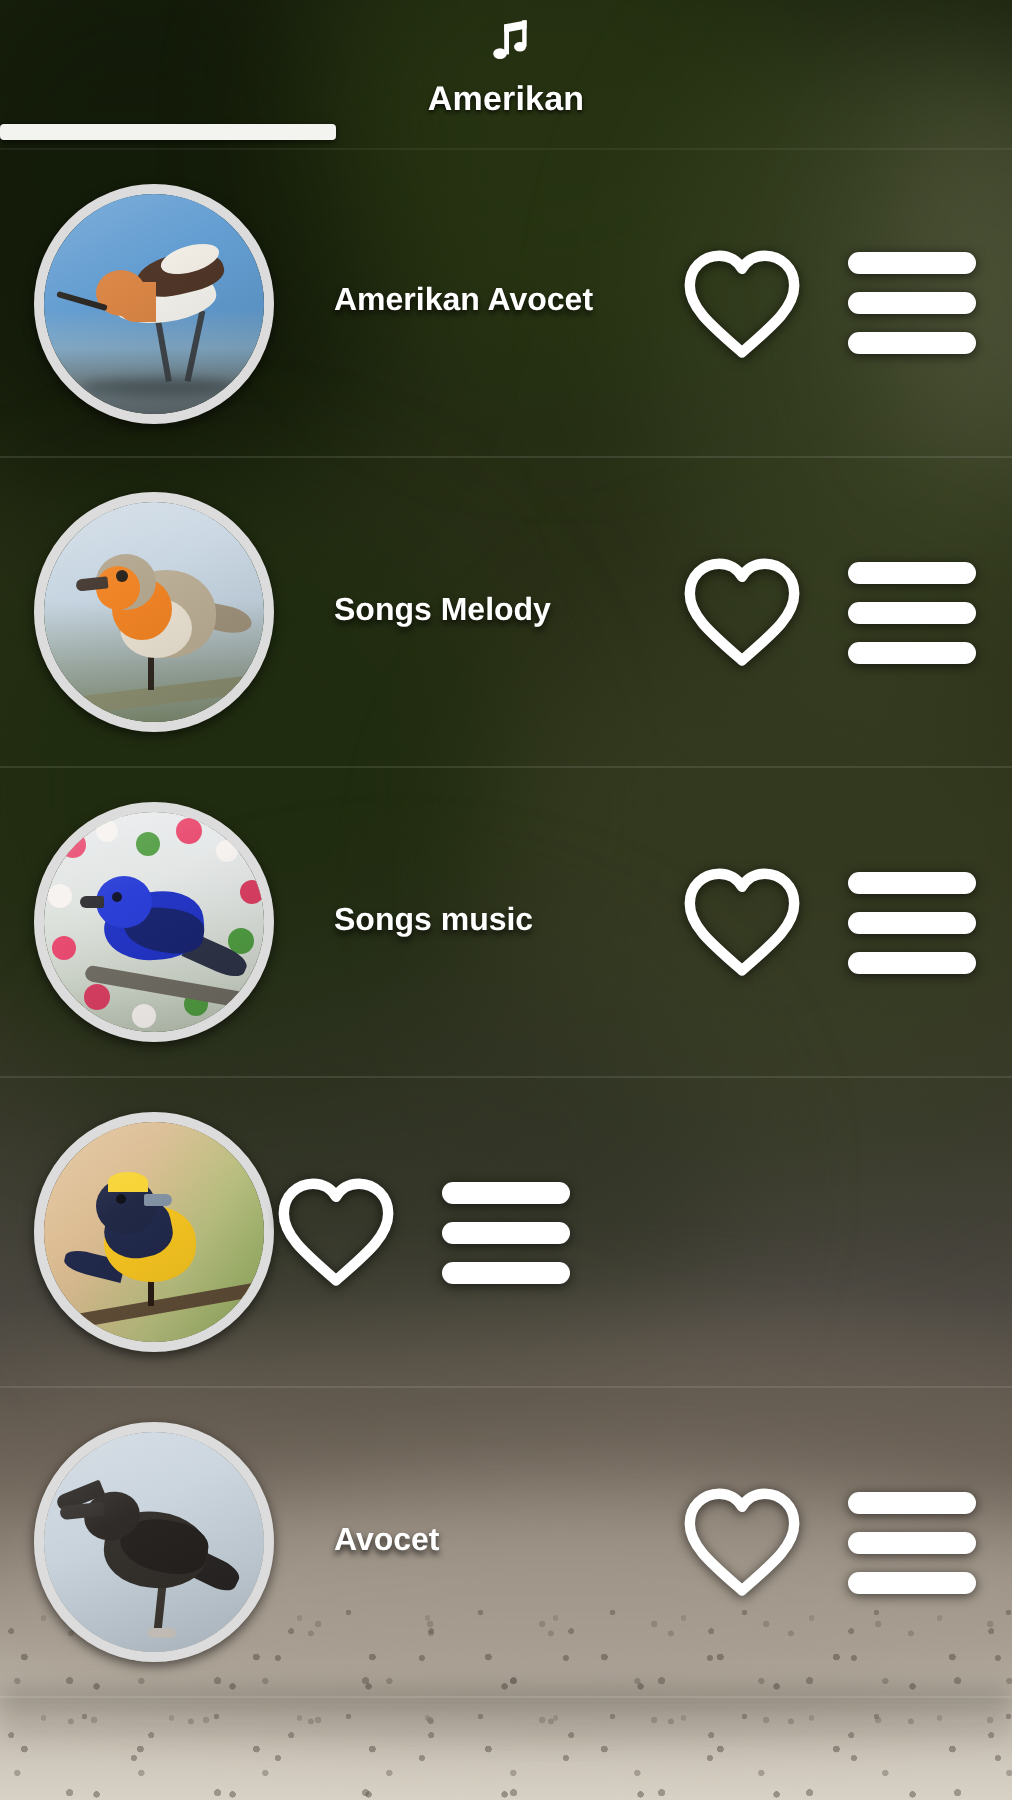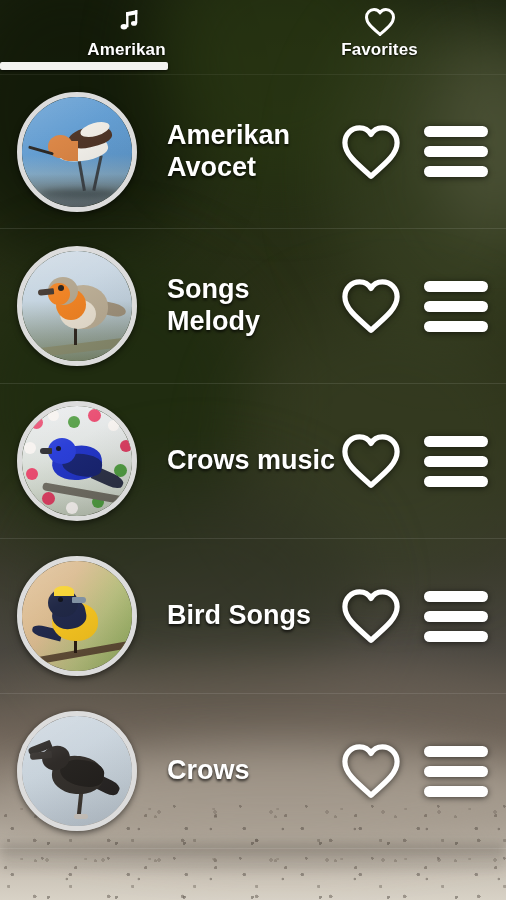--- a/index.html
+++ b/index.html
@@ -195,21 +195,21 @@
   .thumb-gloss {
     position:absolute; inset:0;
     background:linear-gradient(150deg, rgba(255,255,255,.20) 0%, rgba(255,255,255,.04) 38%, rgba(0,0,0,.12) 100%);
     pointer-events:none;
   }
 
   .row-title {
     flex:1 1 auto;
     margin-left:30px;
     color:#ffffff;
-    font-size:27px;
+    font-size:16px;
     font-weight:bold;
     line-height:1.18;
     text-shadow:0 2px 3px rgba(0,0,0,.75);
     max-width:175px;
   }
 
   .row-actions {
     flex:0 0 auto;
     display:flex; align-items:center;
     gap:22px;
@@ -251,28 +251,20 @@
           <path d="M12 22.5a3.4 2.7 0 1 0 0-5.4 3.4 2.7 0 0 0 0 5.4z" fill="#fff"></path>
           <path d="M22 18.8a3 2.4 0 1 0 0-4.8 3 2.4 0 0 0 0 4.8z" fill="#fff"></path>
           <rect x="14.1" y="5.2" width="2.4" height="15" fill="#fff"></rect>
           <rect x="23.1" y="3.1" width="2.2" height="13.2" fill="#fff"></rect>
           <path d="M14.1 5.2 L25.3 3.1 L25.3 7.2 L14.1 9.3 Z" fill="#fff"></path>
         </svg>
       </div>
       <div class="tab-label">Amerikan</div>
     </div>
 
-    <div class="tab">
-      <div class="tab-icon">
-        <svg width="32" height="30" viewBox="0 0 32 30" aria-hidden="true">
-          <path d="M16 27.5 C8 20.5 2.5 16 2.5 10.2 C2.5 5.8 5.9 2.5 10.1 2.5 C12.8 2.5 14.9 3.9 16 5.9 C17.1 3.9 19.2 2.5 21.9 2.5 C26.1 2.5 29.5 5.8 29.5 10.2 C29.5 16 24 20.5 16 27.5 Z" fill="none" stroke="#fff" stroke-width="3" stroke-linejoin="round"></path>
-        </svg>
-      </div>
-      <div class="tab-label">Favorites</div>
-    </div>
 
 
     <div class="tab-underline"></div>
   </div>
 
   <div class="list">
 
     <div class="row">
       <div class="thumb">
         <div class="thumb-art art-avocet">
@@ -352,21 +344,21 @@
           <span class="bird bu-branch"></span>
           <span class="bird bu-tail"></span>
           <span class="bird bu-body"></span>
           <span class="bird bu-wing"></span>
           <span class="bird bu-head"></span>
           <span class="bird bu-beak"></span>
           <span class="bird bu-eye"></span>
         </div>
         <div class="thumb-gloss"></div>
       </div>
-      <div class="row-title">Crows music</div>
+      <div class="row-title">Songs music</div>
       <div class="row-actions">
         <div class="fav-btn">
           <svg width="62" height="58" viewBox="0 0 32 30" aria-hidden="true">
             <path d="M16 27.5 C8 20.5 2.5 16 2.5 10.2 C2.5 5.8 5.9 2.5 10.1 2.5 C12.8 2.5 14.9 3.9 16 5.9 C17.1 3.9 19.2 2.5 21.9 2.5 C26.1 2.5 29.5 5.8 29.5 10.2 C29.5 16 24 20.5 16 27.5 Z" fill="none" stroke="#fff" stroke-width="2.7" stroke-linejoin="round"></path>
           </svg>
         </div>
         <div class="menu-btn">
           <span class="menu-bar"></span>
           <span class="menu-bar"></span>
           <span class="menu-bar"></span>
@@ -382,21 +374,20 @@
           <span class="bird so-tail"></span>
           <span class="bird so-body"></span>
           <span class="bird so-wing"></span>
           <span class="bird so-head"></span>
           <span class="bird so-cap"></span>
           <span class="bird so-beak"></span>
           <span class="bird so-eye"></span>
         </div>
         <div class="thumb-gloss"></div>
       </div>
-      <div class="row-title">Bird Songs</div>
       <div class="row-actions">
         <div class="fav-btn">
           <svg width="62" height="58" viewBox="0 0 32 30" aria-hidden="true">
             <path d="M16 27.5 C8 20.5 2.5 16 2.5 10.2 C2.5 5.8 5.9 2.5 10.1 2.5 C12.8 2.5 14.9 3.9 16 5.9 C17.1 3.9 19.2 2.5 21.9 2.5 C26.1 2.5 29.5 5.8 29.5 10.2 C29.5 16 24 20.5 16 27.5 Z" fill="none" stroke="#fff" stroke-width="2.7" stroke-linejoin="round"></path>
           </svg>
         </div>
         <div class="menu-btn">
           <span class="menu-bar"></span>
           <span class="menu-bar"></span>
           <span class="menu-bar"></span>
@@ -411,21 +402,21 @@
           <span class="bird cr-foot"></span>
           <span class="bird cr-tail"></span>
           <span class="bird cr-body"></span>
           <span class="bird cr-wing"></span>
           <span class="bird cr-head"></span>
           <span class="bird cr-beak1"></span>
           <span class="bird cr-beak2"></span>
         </div>
         <div class="thumb-gloss"></div>
       </div>
-      <div class="row-title">Crows</div>
+      <div class="row-title">Avocet</div>
       <div class="row-actions">
         <div class="fav-btn">
           <svg width="62" height="58" viewBox="0 0 32 30" aria-hidden="true">
             <path d="M16 27.5 C8 20.5 2.5 16 2.5 10.2 C2.5 5.8 5.9 2.5 10.1 2.5 C12.8 2.5 14.9 3.9 16 5.9 C17.1 3.9 19.2 2.5 21.9 2.5 C26.1 2.5 29.5 5.8 29.5 10.2 C29.5 16 24 20.5 16 27.5 Z" fill="none" stroke="#fff" stroke-width="2.7" stroke-linejoin="round"></path>
           </svg>
         </div>
         <div class="menu-btn">
           <span class="menu-bar"></span>
           <span class="menu-bar"></span>
           <span class="menu-bar"></span>

